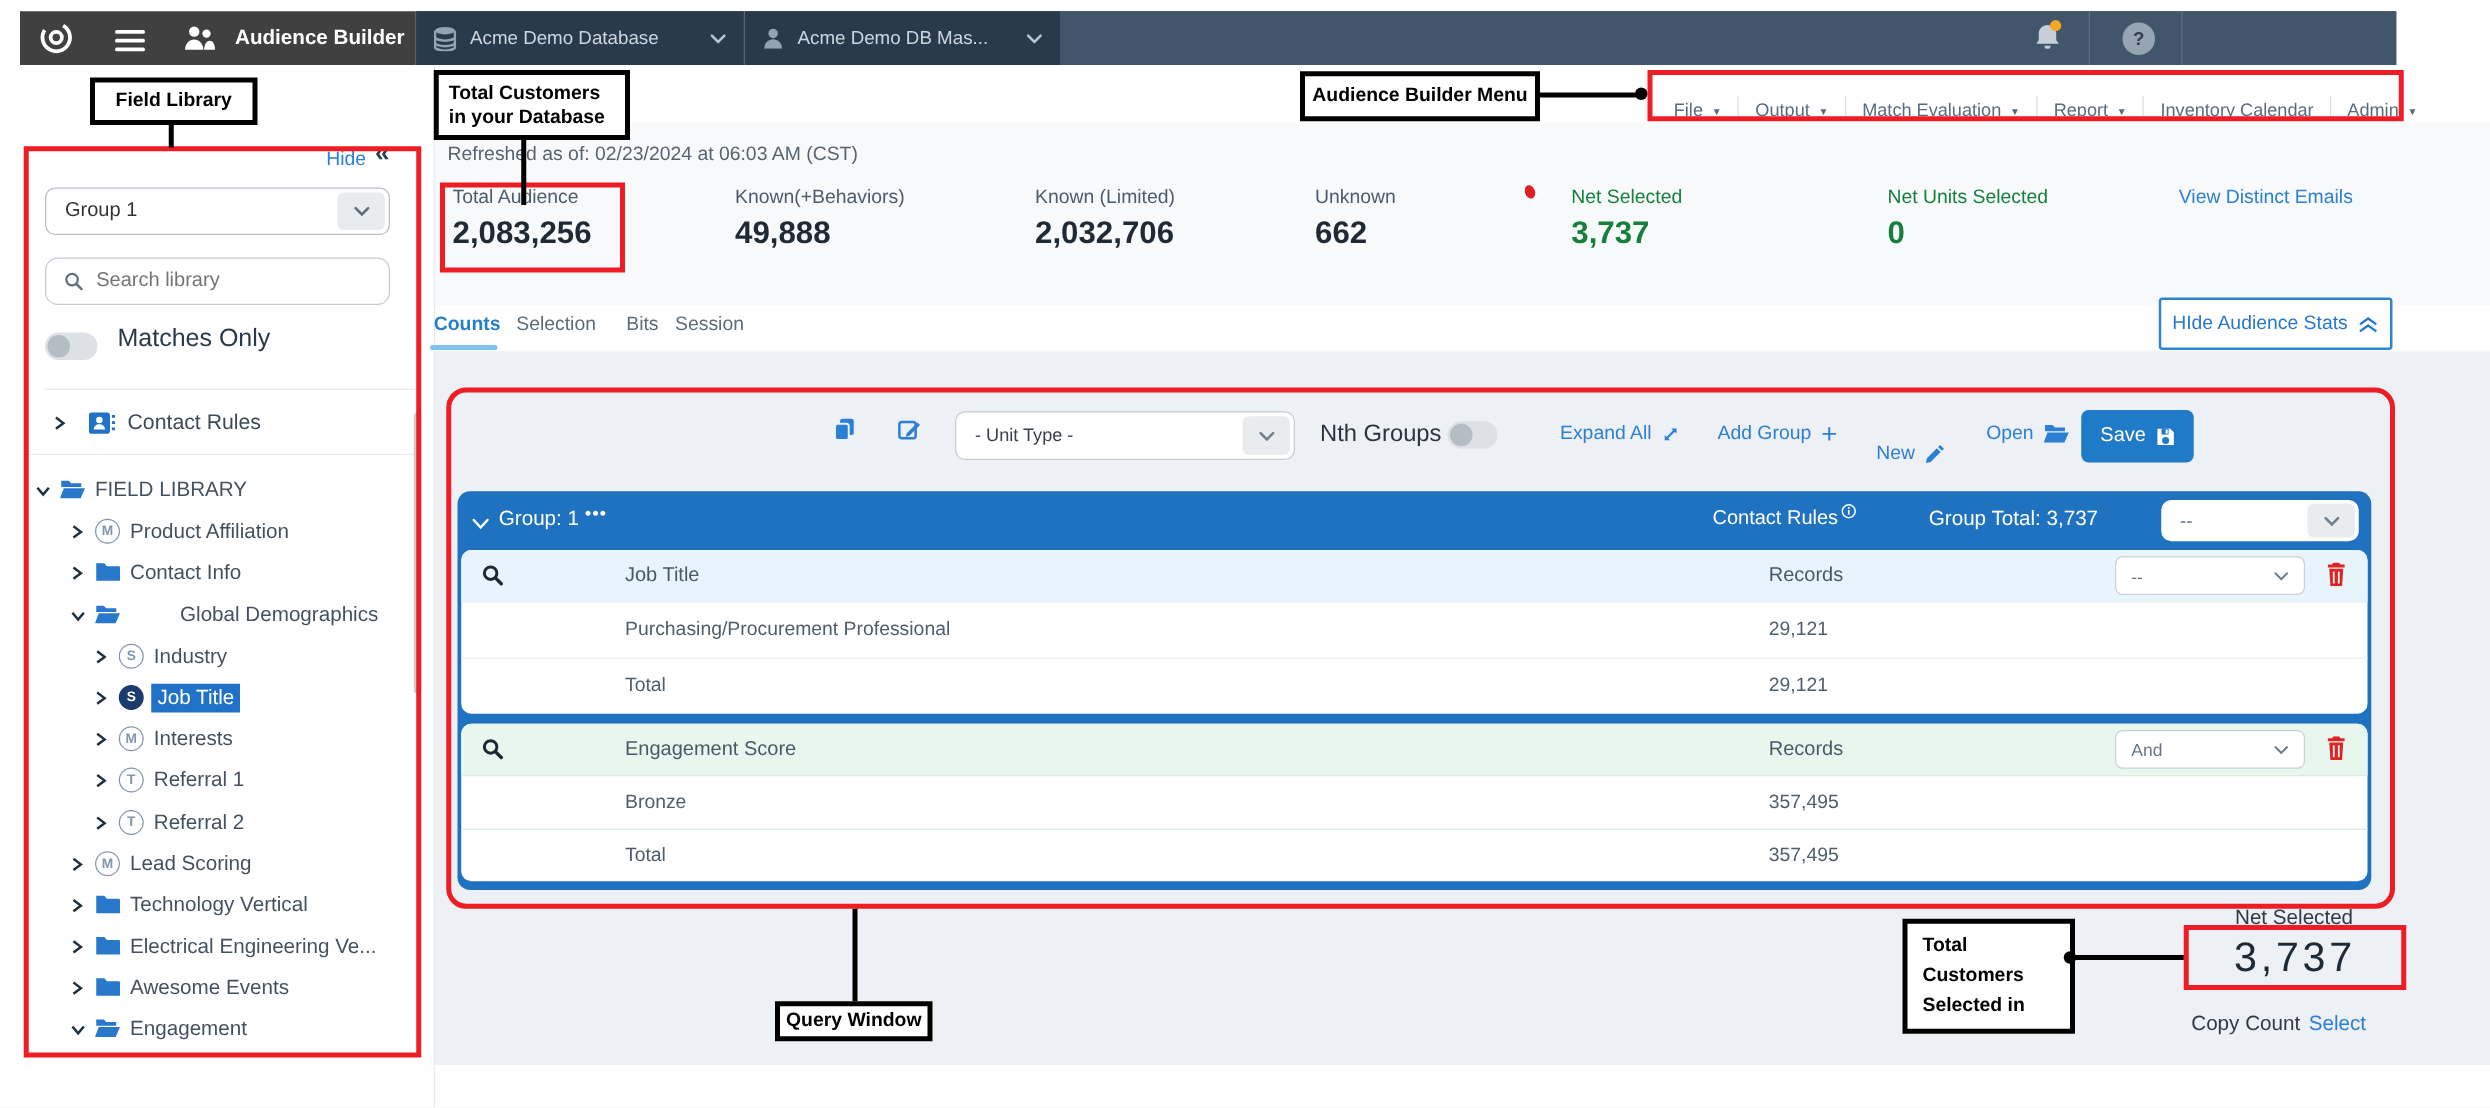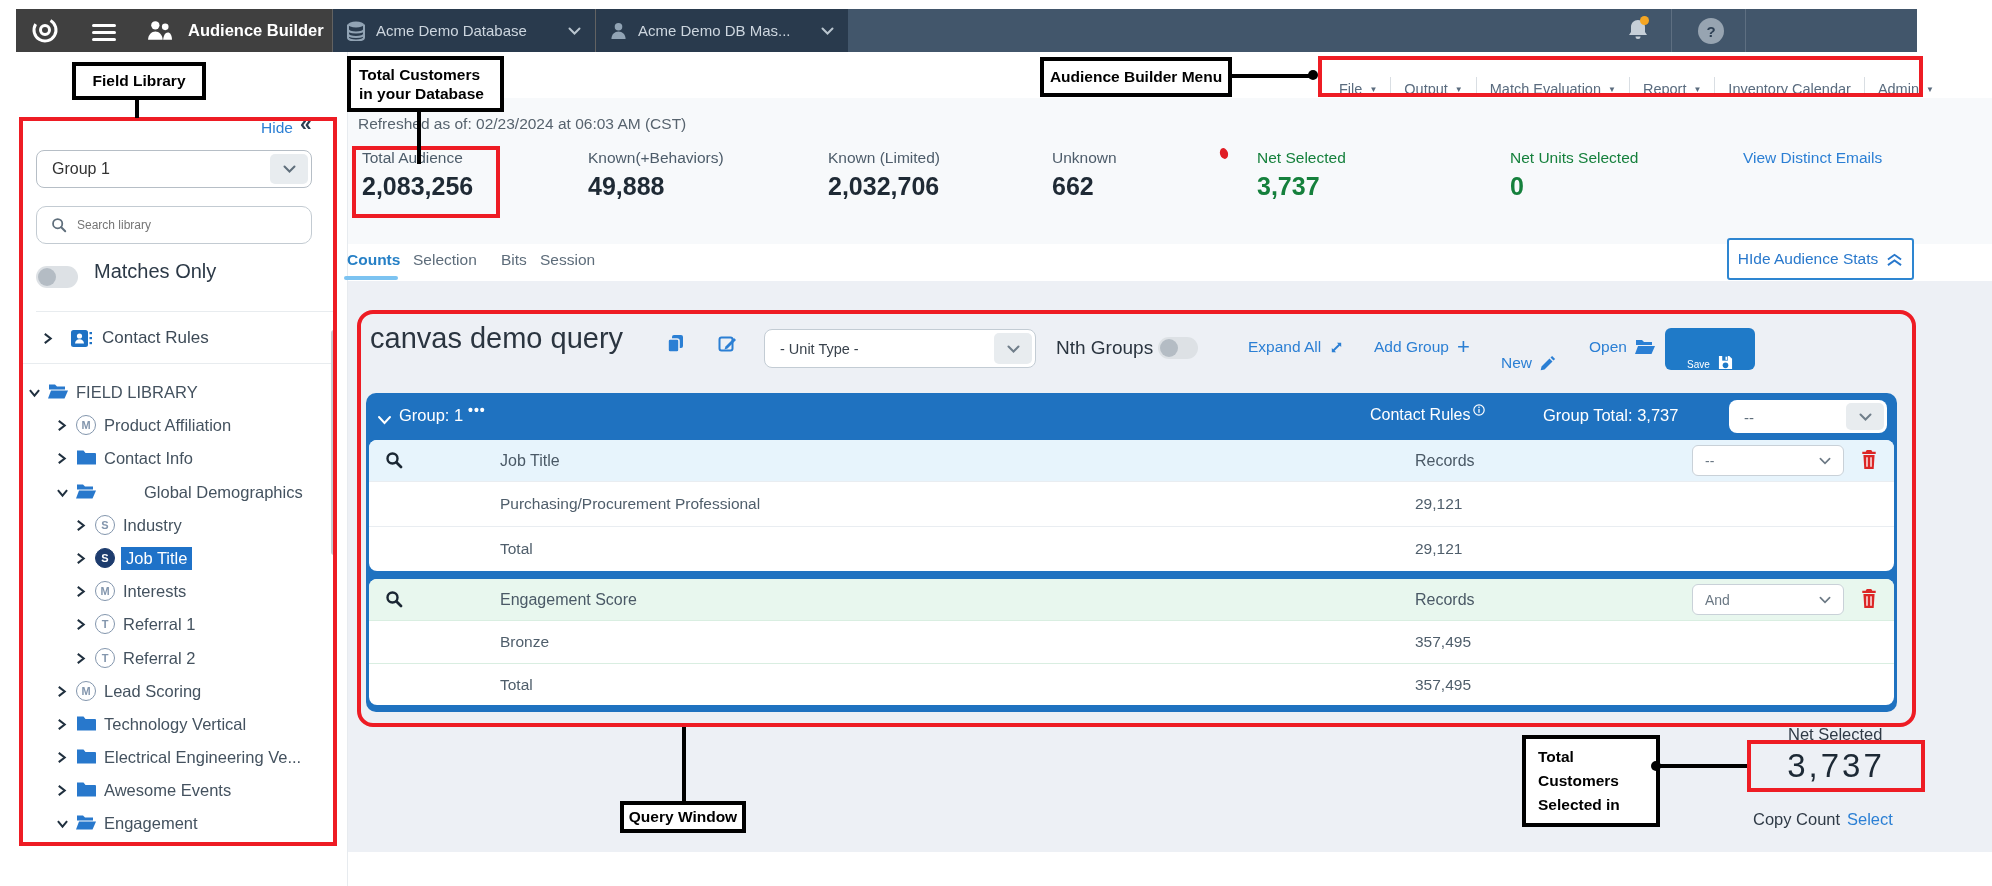--- a/index.html
+++ b/index.html
@@ -193,21 +193,20 @@
 
   <div class="abs" style="left:1727px;top:238px;width:187px;height:42px;border:2px solid #2e86d1;border-radius:3px;background:#fff;display:flex;align-items:center;justify-content:center;gap:8px;color:#2878cc;font-size:15.5px;">
     <span>HIde Audience Stats</span>
     <span style="display:flex;">
       <svg width="17" height="15" viewBox="0 0 18 16">
           <path d="M2 8l7-5 7 5M2 14l7-5 7 5" fill="none" stroke="#2878cc" stroke-width="2"></path>
         </svg>
     </span>
   </div>
 
-  <div class="abs" style="left:370px;top:322px;font-size:29px;color:#2b3540;">canvas demo query</div>
   <span class="abs" style="left:666px;top:334px;">
     <svg width="20" height="20" viewBox="0 0 20 20">
         <rect x="6" y="1" width="11" height="13" rx="2" fill="#2b7fd4"></rect>
         <rect x="2" y="5" width="11" height="13" rx="2" fill="#2b7fd4" stroke="#edf0f5" stroke-width="1.6"></rect>
       </svg>
   </span>
   <span class="abs" style="left:718px;top:334px;">
     <svg width="20" height="20" viewBox="0 0 20 20">
         <rect x="1.5" y="3.5" width="13" height="13" rx="2" fill="none" stroke="#2b7fd4" stroke-width="2"></rect>
         <path d="M7.5 12.5l8.5-8.5 2 2-8.5 8.5-3 1z" fill="#2b7fd4"></path>
@@ -252,21 +251,21 @@
   </div>
   <div class="qlink" style="left:1589px;top:338px;">
     <span>Open</span>
     <span style="display:flex;">
       <svg width="20" height="16" viewBox="0 0 20 16">
           <path fill="#2b7fd4" d="M1 1h6l2 2h8v3H1z"></path>
           <path fill="#2b7fd4" d="M3 7h17l-3.5 8H0z"></path>
         </svg>
     </span>
   </div>
-  <div class="abs" style="left:1665px;top:328px;width:90px;height:42px;background:#1f7ac8;border-radius:6px;display:flex;align-items:flex-end;justify-content:center;gap:8px;color:#fff;font-size:10px;">
+  <div class="abs" style="left:1665px;top:328px;width:90px;height:42px;background:#1f7ac8;border-radius:6px;display:flex;align-items:center;justify-content:center;gap:8px;color:#fff;font-size:16px;">
     <span>Save</span>
     <span style="display:flex;">
       <svg width="15" height="15" viewBox="0 0 16 16">
           <path d="M1 1h11l3 3v11H1z" fill="#fff"></path>
           <rect x="4.5" y="1" width="6" height="5" fill="#1f7ac8"></rect>
           <rect x="8" y="1.8" width="1.8" height="3.4" fill="#fff"></rect>
           <circle cx="8" cy="11" r="3" fill="#1f7ac8"></circle>
         </svg>
     </span>
   </div>
@@ -385,21 +384,21 @@
     </span>
   </div>
 
   <div class="abs" style="left:36px;top:206px;width:276px;height:38px;border:1.5px solid #c3cbd2;border-radius:10px;background:#fff;display:flex;align-items:center;">
     <span style="display:flex;margin:0 10px 0 14px;">
       <svg width="16" height="16" viewBox="0 0 18 18">
           <circle cx="7.5" cy="7.5" r="5.2" fill="none" stroke="#5f6e7b" stroke-width="2"></circle>
           <line x1="11.5" y1="11.5" x2="16" y2="16" stroke="#5f6e7b" stroke-width="2.2" stroke-linecap="round"></line>
         </svg>
     </span>
-    <input type="text" style="border: none; outline: none; font-size: 12px; color: #14532d; width: 200px; font-family: inherit;" placeholder="Search library">
+    <input type="text" style="border: none; outline: none; font-size: 16px; color: #14532d; width: 200px; font-family: inherit;" placeholder="Search library">
   </div>
 
   <div class="toggle" style="left:36px;top:266px;width:42px;height:22px;">
       <span class="knob" style="width:18px;height:18px;"></span>
     </div>
   <div class="abs" style="left:94px;top:260px;font-size:20px;color:#2c3947;">Matches Only</div>
   <div class="abs" style="left:36px;top:311px;width:300px;height:1px;background:#e8ecef;"></div>
 
   <div class="abs" style="left:42px;top:326px;height:24px;display:flex;align-items:center;">
     <span class="tchev" style="position:static;margin-right:18px;">

